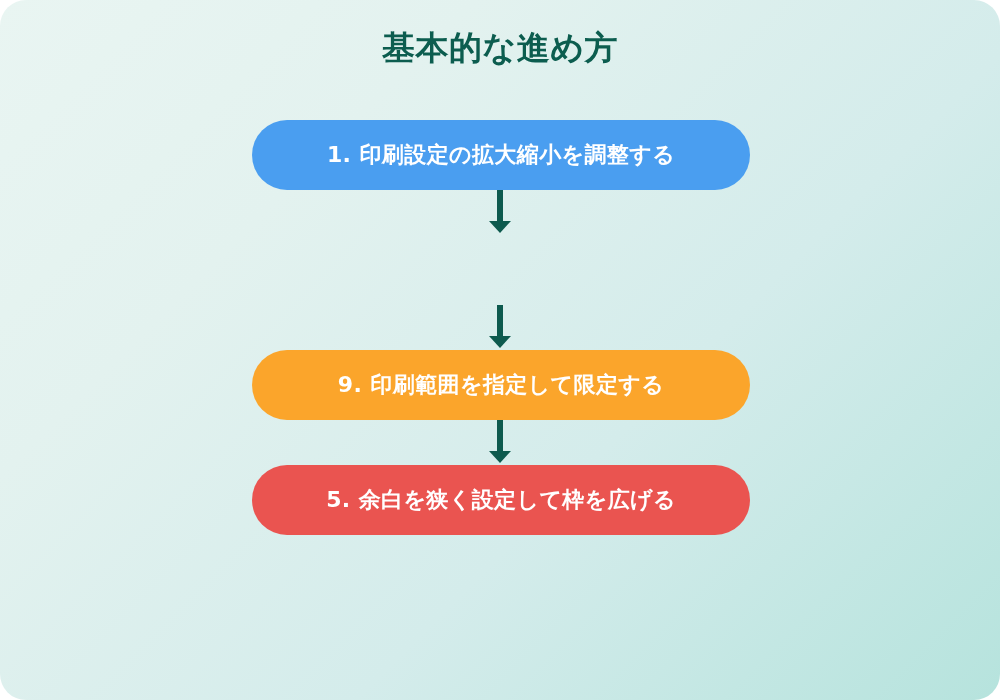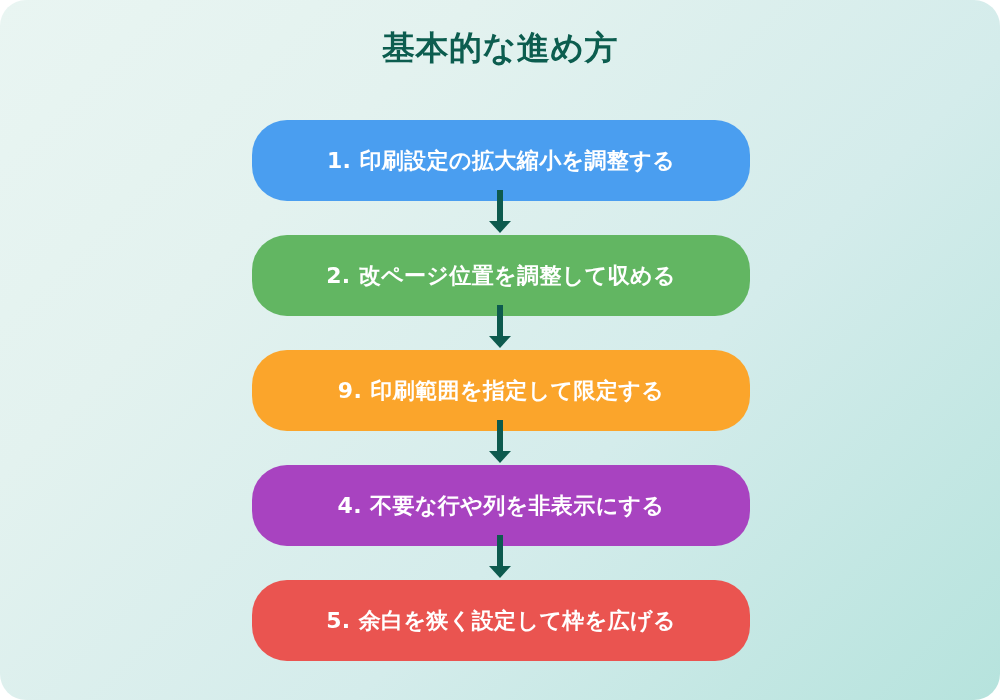--- a/index.html
+++ b/index.html
@@ -48,21 +48,21 @@
     position: relative;
     width: 1000px;
     height: 115px;
   }
 
   .step-box {
     position: absolute;
     top: 0;
     left: 252px;
     width: 498px;
-    height: 81px;
+    height: 70px;
     border-radius: 35px;
     box-sizing: border-box;
     display: flex;
     align-items: center;
     justify-content: center;
   }
 
   .step-label {
     font-size: 22px;
     font-weight: bold;
@@ -96,54 +96,40 @@
       </div>
       <div class="connector">
         <svg width="28" height="45" viewBox="0 0 28 45" aria-hidden="true">
           <rect x="11" y="0" width="6" height="32" fill="#0d5a4e"></rect>
           <polygon points="3,31 25,31 14,43" fill="#0d5a4e"></polygon>
         </svg>
       </div>
     </div>
 
     <div class="step-row">
-      <div class="step-box" style="background: rgb(98, 182, 98);">
-        <span class="step-label" style="color: rgb(255, 255, 255);">2. 改ページ位置を調整して収める</span>
-      </div>
       <div class="connector">
         <svg width="28" height="45" viewBox="0 0 28 45" aria-hidden="true">
           <rect x="11" y="0" width="6" height="32" fill="#0d5a4e"></rect>
           <polygon points="3,31 25,31 14,43" fill="#0d5a4e"></polygon>
         </svg>
       </div>
     </div>
 
     <div class="step-row">
       <div class="step-box" style="background: rgb(251, 165, 43);">
         <span class="step-label" style="color: rgb(255, 255, 255);">9. 印刷範囲を指定して限定する</span>
       </div>
       <div class="connector">
         <svg width="28" height="45" viewBox="0 0 28 45" aria-hidden="true">
           <rect x="11" y="0" width="6" height="32" fill="#0d5a4e"></rect>
           <polygon points="3,31 25,31 14,43" fill="#0d5a4e"></polygon>
         </svg>
       </div>
     </div>
 
-    <div class="step-row">
-      <div class="step-box" style="background: rgb(168, 67, 192);">
-        <span class="step-label" style="color: rgb(255, 255, 255);">4. 不要な行や列を非表示にする</span>
-      </div>
-      <div class="connector">
-        <svg width="28" height="45" viewBox="0 0 28 45" aria-hidden="true">
-          <rect x="11" y="0" width="6" height="32" fill="#0d5a4e"></rect>
-          <polygon points="3,31 25,31 14,43" fill="#0d5a4e"></polygon>
-        </svg>
-      </div>
-    </div>
 
     <div class="step-row">
       <div class="step-box" style="background: rgb(234, 84, 80);">
         <span class="step-label" style="color: #ffffff;">5. 余白を狭く設定して枠を広げる</span>
       </div>
     </div>
 
   </div>
 </div>
 

